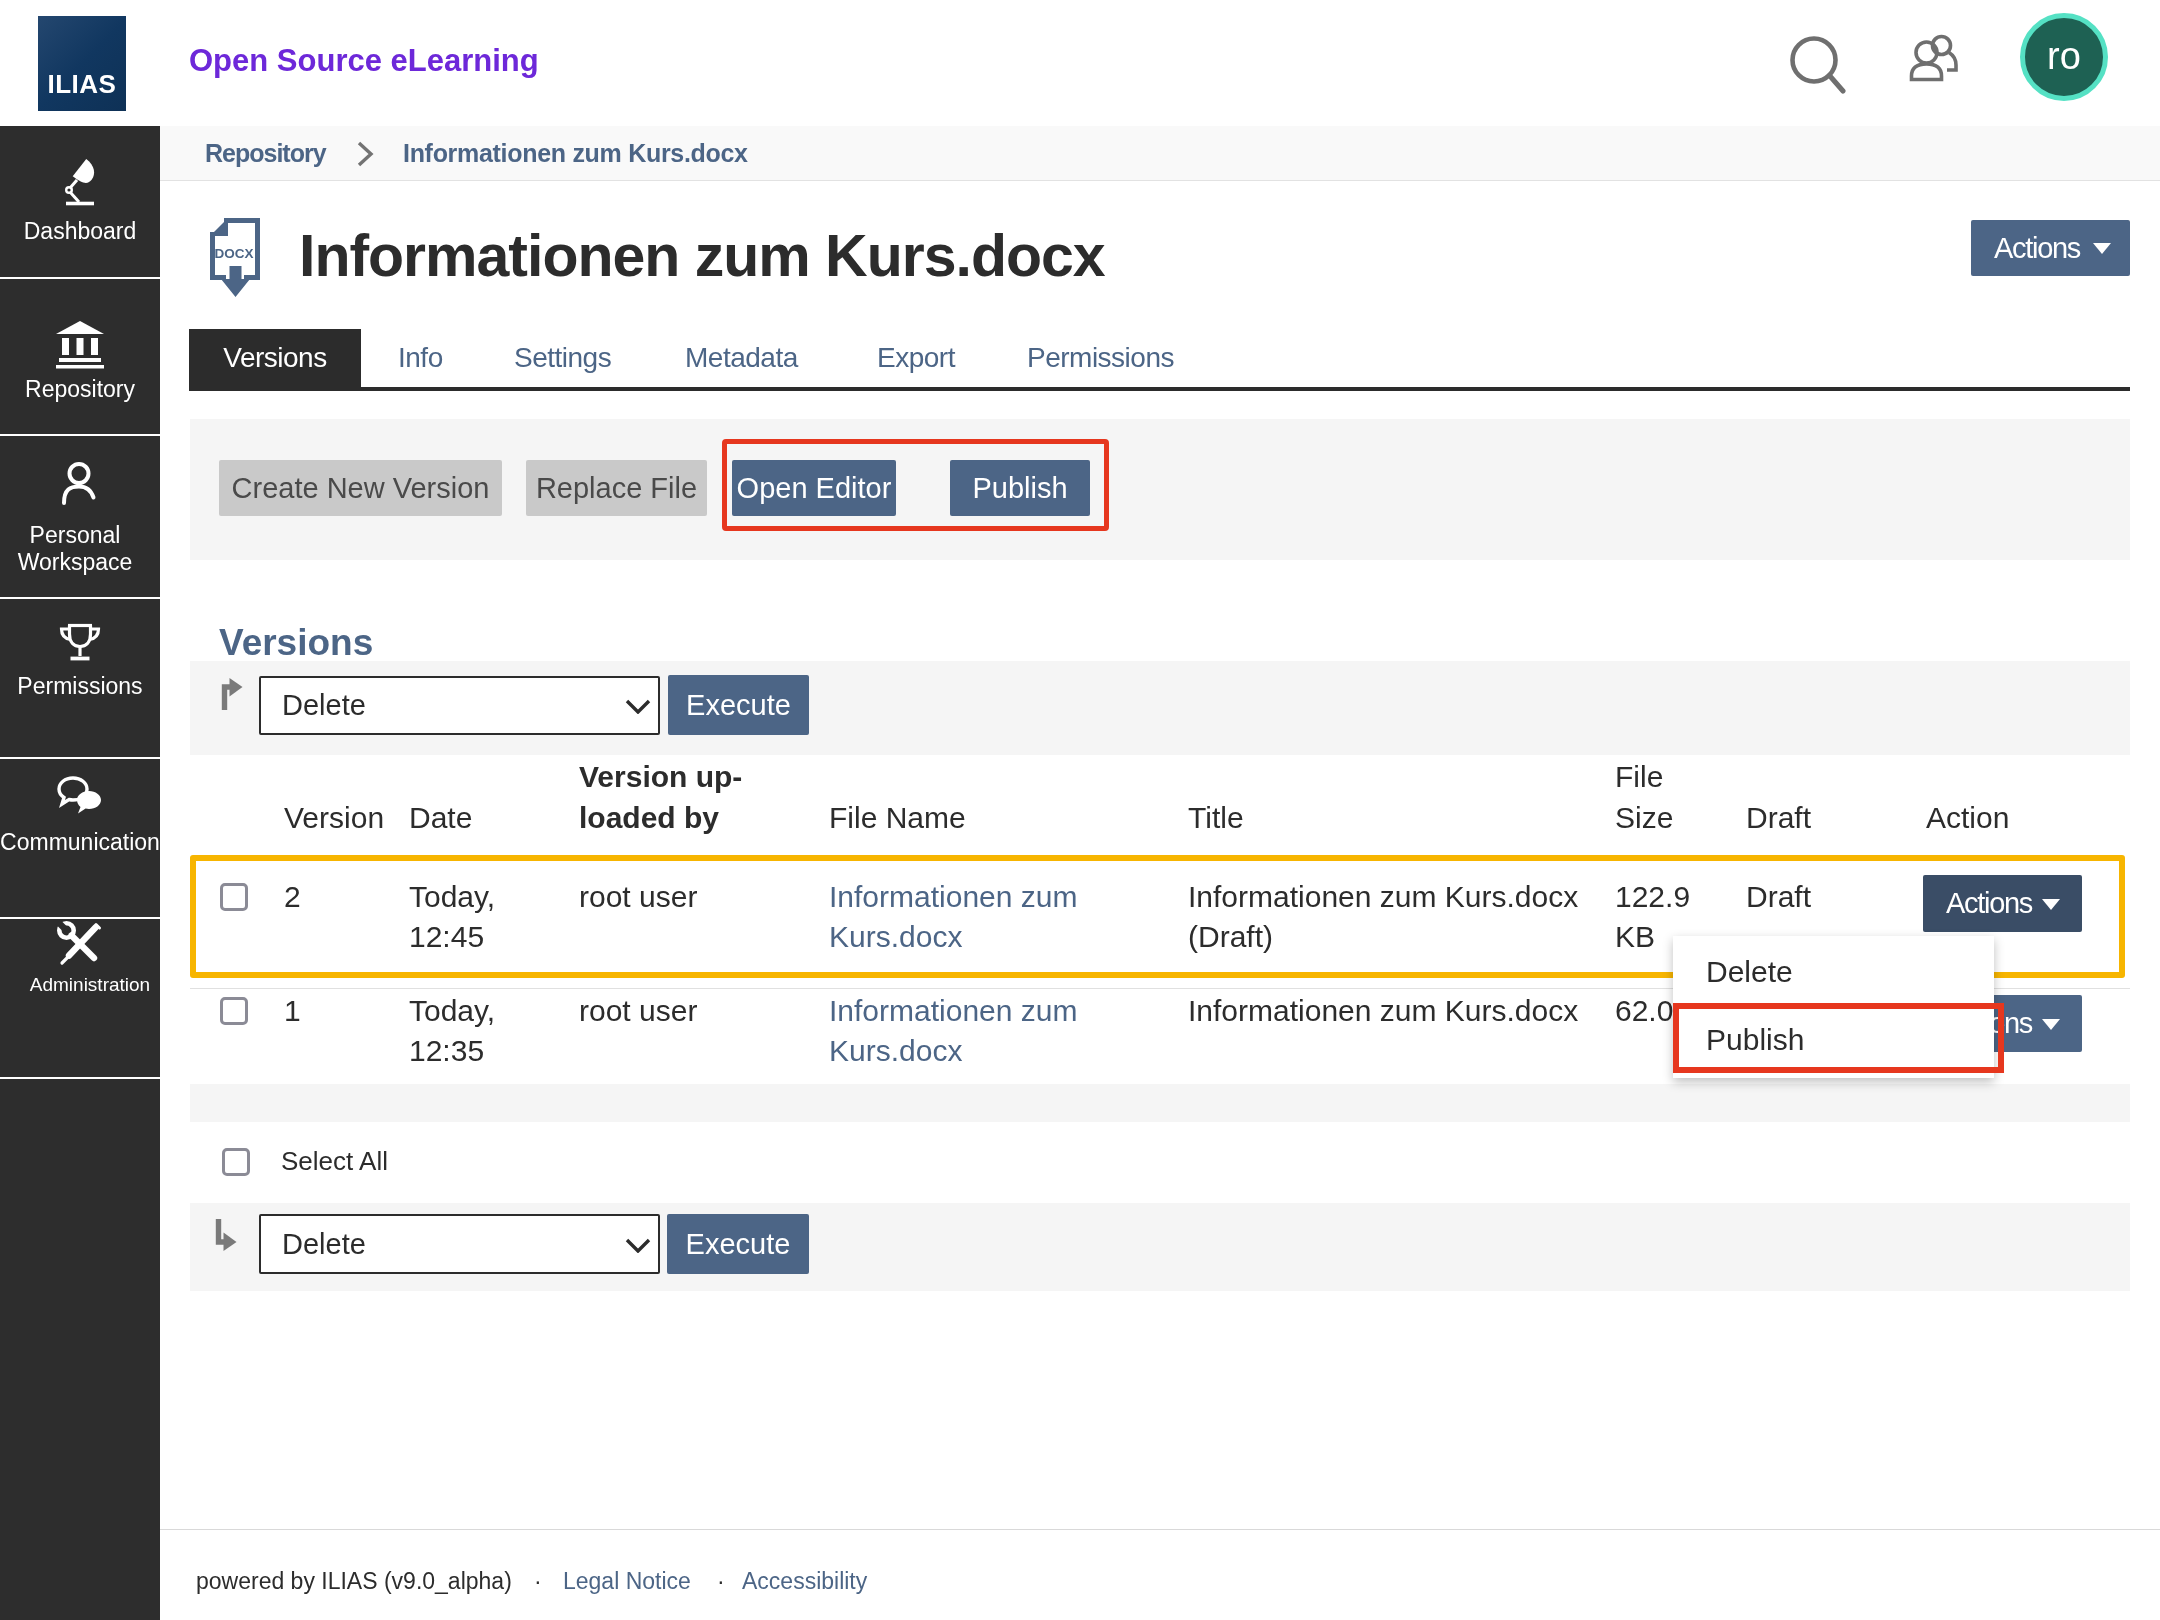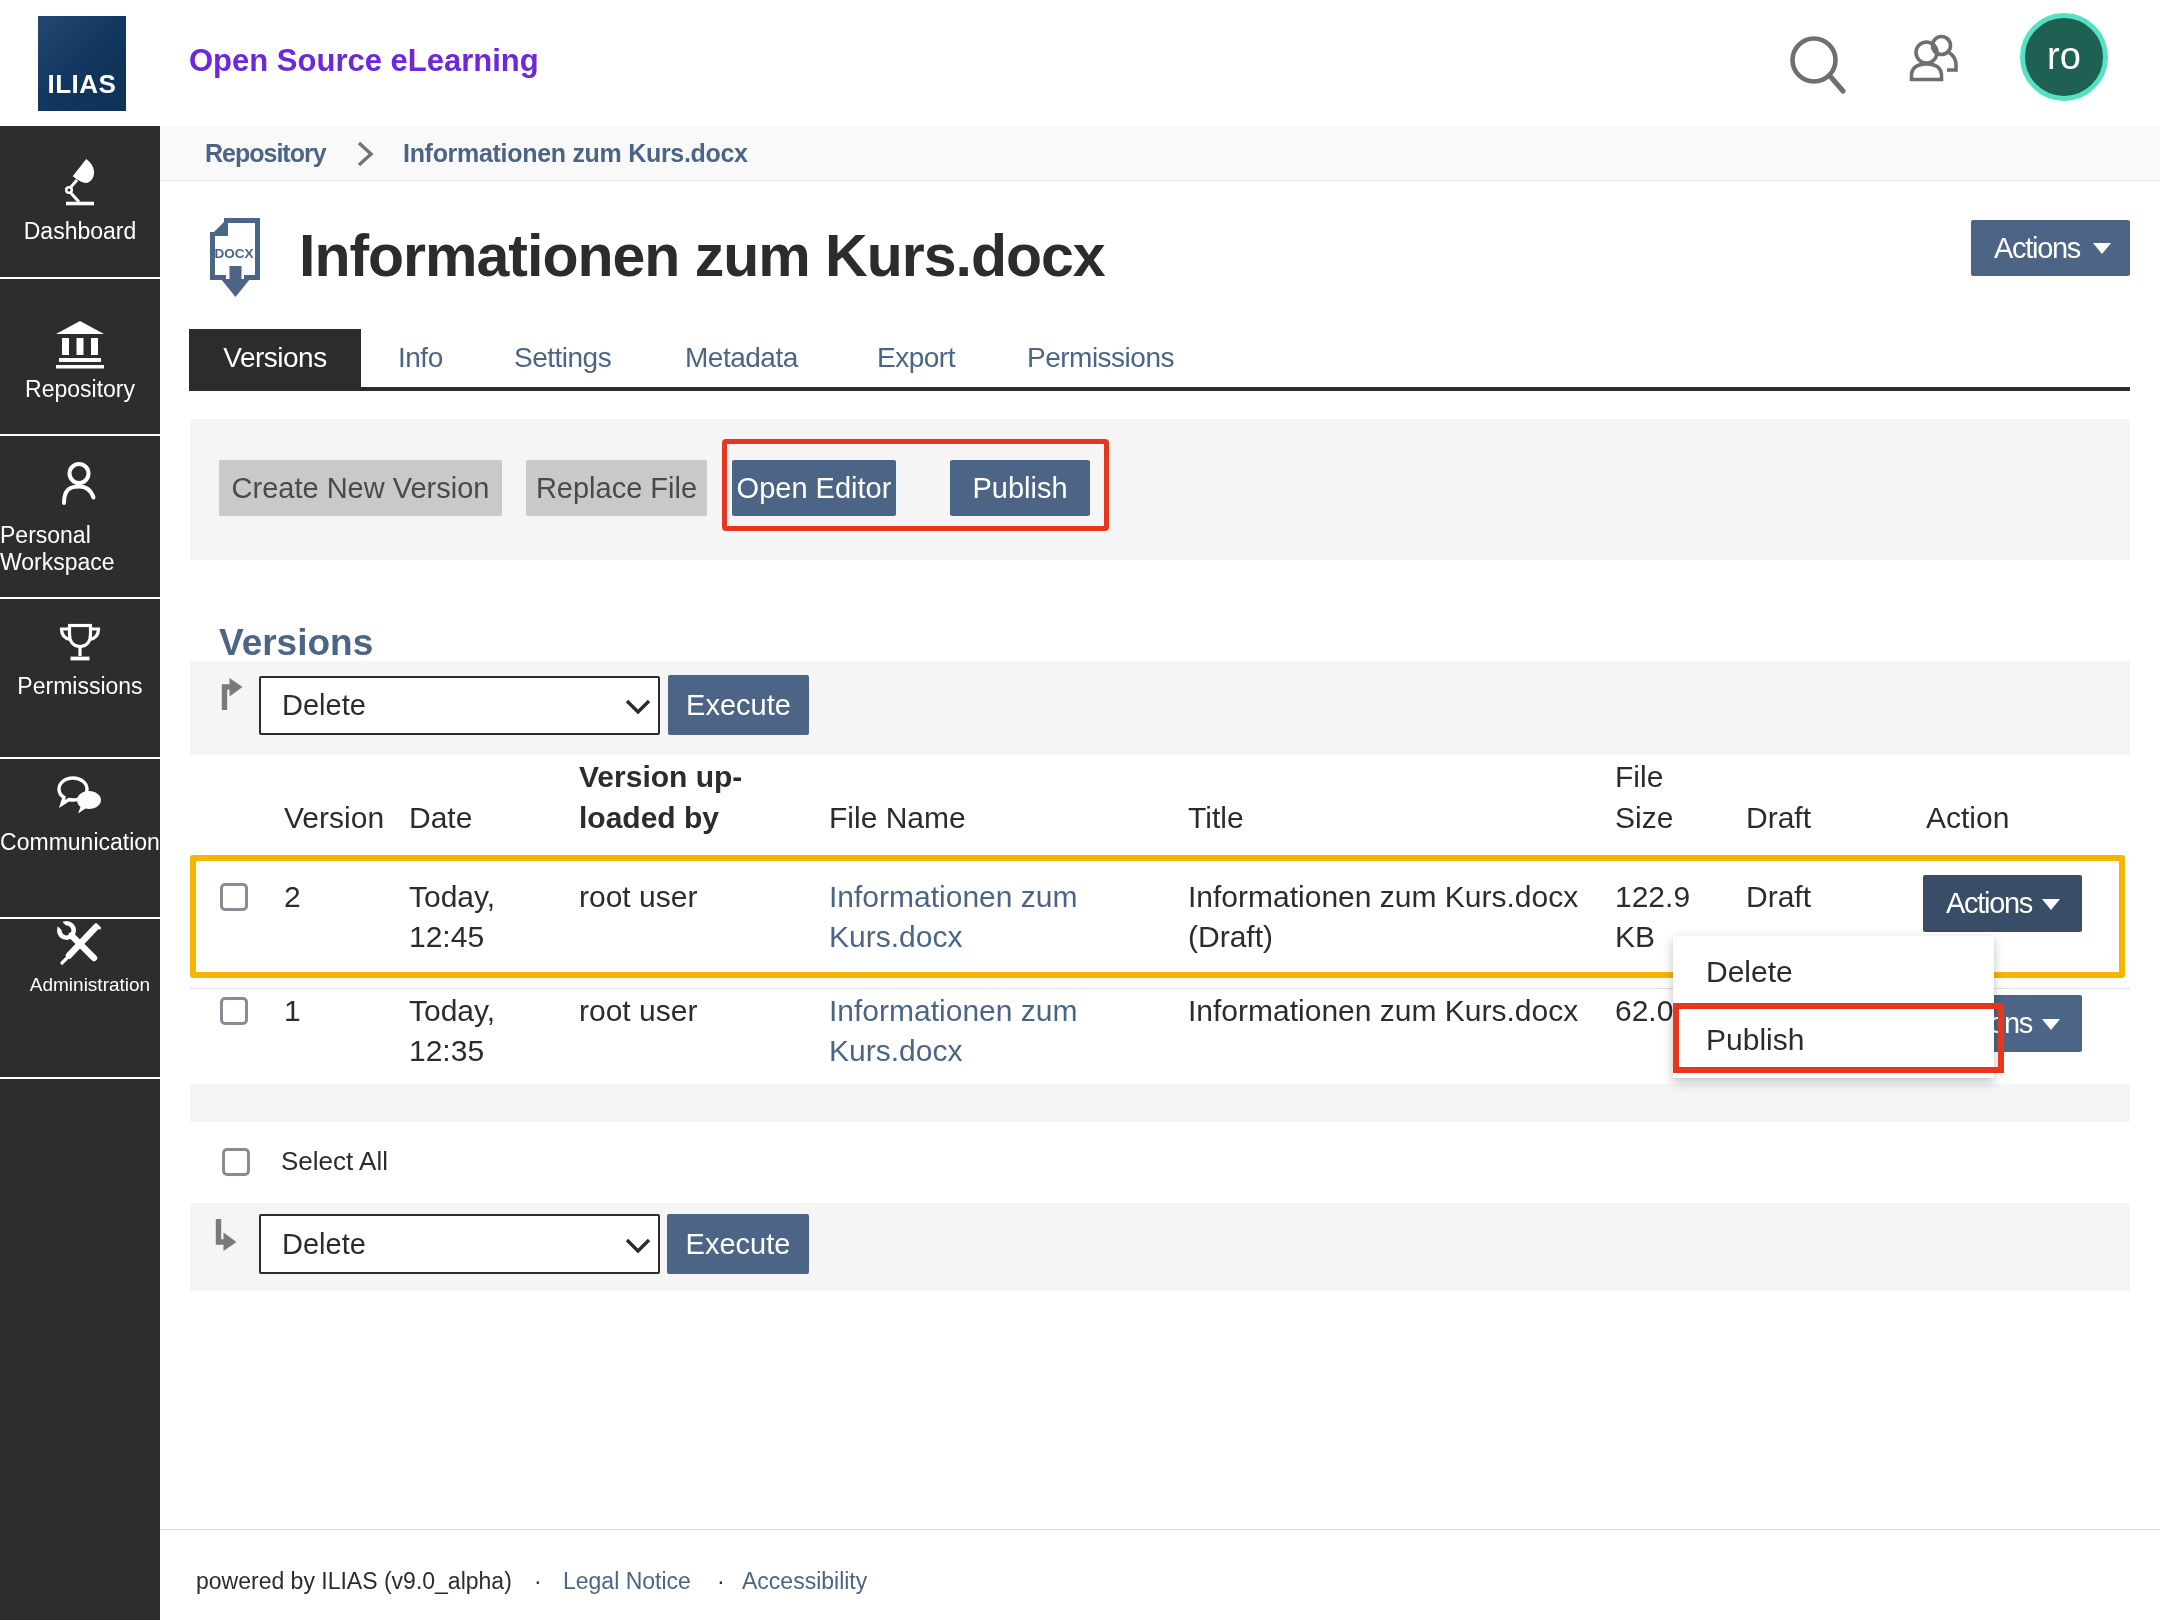--- a/index.html
+++ b/index.html
@@ -72,21 +72,21 @@
   <div class="abs" style="left:0;top:308px;width:160px;height:2px;background:#fff;"></div>
 
   <div class="abs" style="left:55px;top:334px;">
     <svg width="50" height="50" viewBox="0 0 50 50">
       <g fill="none" stroke="#fff" stroke-width="4" stroke-linecap="round">
       <circle cx="24" cy="13.5" r="9.5"></circle>
       <path d="M9 43 C9 29 15.5 26.5 24 26.5 C31.5 26.5 36 30 38.5 37.5"></path>
       </g>
     </svg>
   </div>
-  <div class="abs" style="left:0;top:396px;width:150px;font-size:23px;line-height:27px;">Personal<br>Workspace</div>
+  <div class="abs" style="left:0;top:396px;width:150px;text-align:center;font-size:23px;line-height:27px;">Personal<br>Workspace</div>
   <div class="abs" style="left:0;top:471px;width:160px;height:2px;background:#fff;"></div>
 
   <div class="abs" style="left:54px;top:495px;">
     <svg width="52" height="50" viewBox="0 0 52 50">
       <g fill="none" stroke="#fff" stroke-width="3.2">
         <path d="M14 4.5 H38"></path>
         <path d="M15.5 4.5 V13 C15.5 21.5 20 25.5 26 25.5 C32 25.5 36.5 21.5 36.5 13 V4.5"></path>
         <path d="M15.5 8 H7.5 Q7.5 17 16.5 18.5"></path>
         <path d="M36.5 8 H44.5 Q44.5 17 35.5 18.5"></path>
         <path d="M26 25.5 V35"></path>

